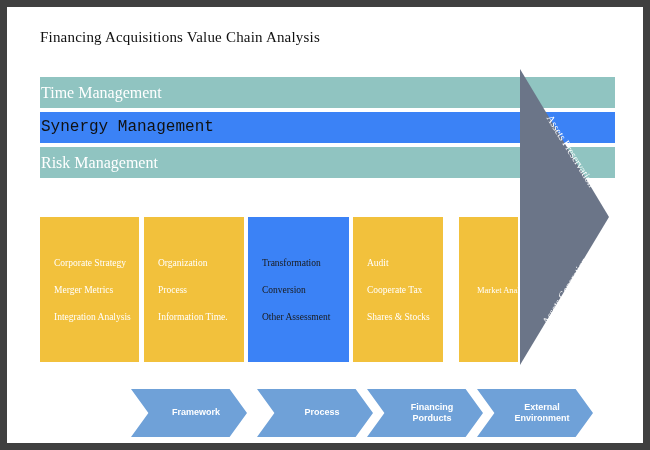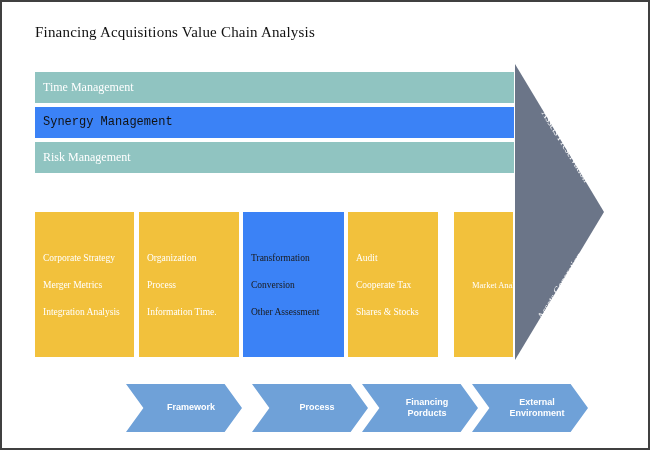--- a/index.html
+++ b/index.html
@@ -1,37 +1,37 @@
 <!DOCTYPE html>
 <html><head>
 <meta charset="utf-8">
 <style>
   html,body { margin:0; padding:0; background:#fff; }
   .canvas {
     position:relative; width:650px; height:450px; box-sizing:border-box;
-    background:#ffffff; border:2px solid #404040; overflow:hidden;
+    background:#ffffff; border:7px solid #404040; overflow:hidden;
     font-family:"Liberation Serif", serif;
   }
   .title {
     position:absolute; left:33px; top:22px; font-size:15px; color:#111;
     letter-spacing:0.2px; white-space:nowrap;
   }
   
   .row {
-    position:absolute; left:33px; width:479px; height:31px;
-    line-height:31px; padding-left:8px; box-sizing:border-box;
-    font-size:12px; white-space:nowrap;
+    position:absolute; left:33px; width:575px; height:31px;
+    line-height:31px; padding-left:1px; box-sizing:border-box;
+    font-size:16px; white-space:nowrap;
   }
   .row.teal  { background:#90C4C1; color:#ffffff; }
   .row.light { background:#3b82f6; color:#111111;font-family:Liberation Mono, monospace; }
   
   .col {
     position:absolute; top:210px; height:145px; box-sizing:border-box;
     display:flex; flex-direction:column; justify-content:center; gap:17px;
-    padding-left:8px; font-size:9.5px;
+    padding-left:14px; font-size:9.5px;
   }
   .col.yellow { background:#F2C13C; color:#ffffff; }
   .col.red    { background:#3b82f6; color:#1a1a1a; }
   .col span { display:block; white-space:nowrap; }
   .col.narrow { padding-left:18px; font-size:8.5px; }
   
   .big-arrow {
     position:absolute; left:513px; top:62px; width:89px; height:296px;
     background:#6B7588;
     clip-path:polygon(0 0, 100% 50%, 0 100%);

